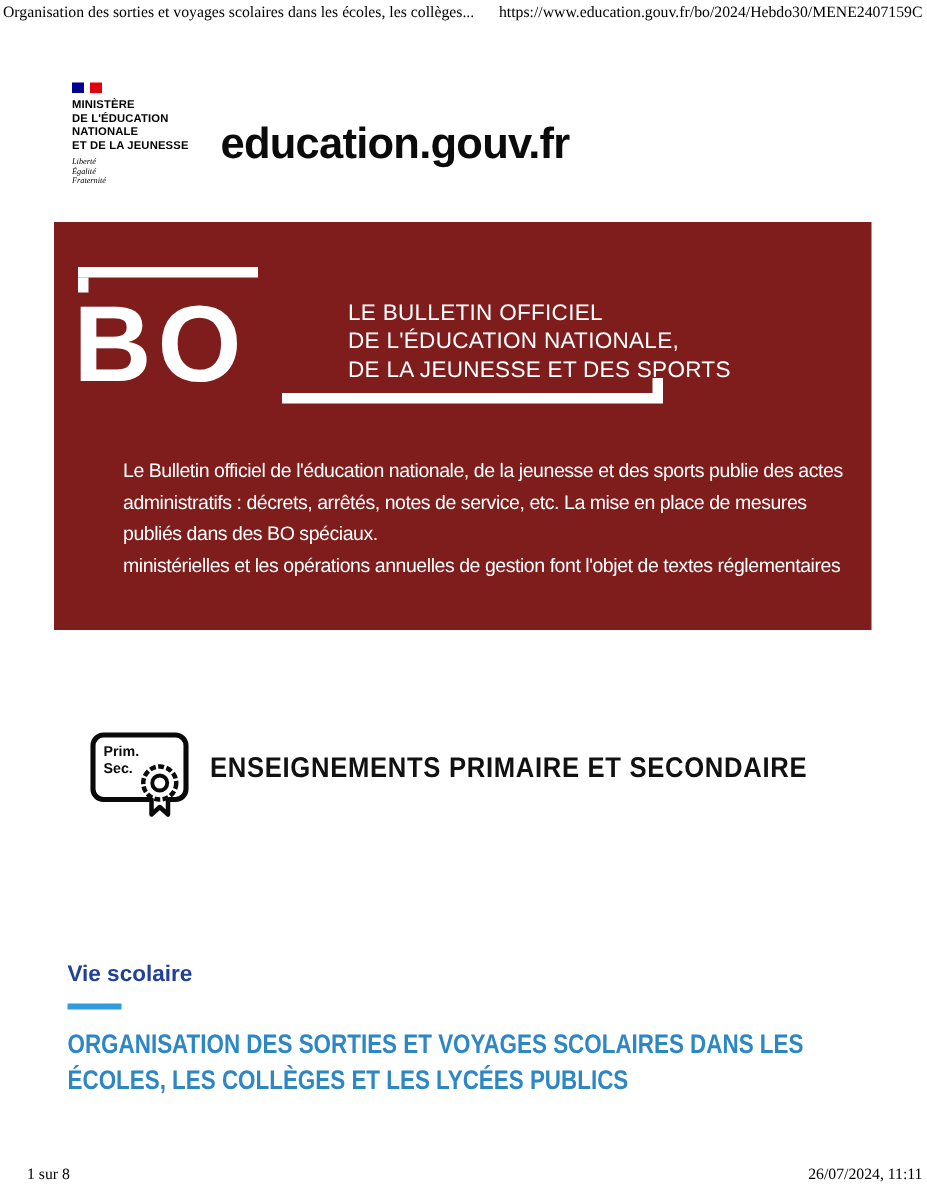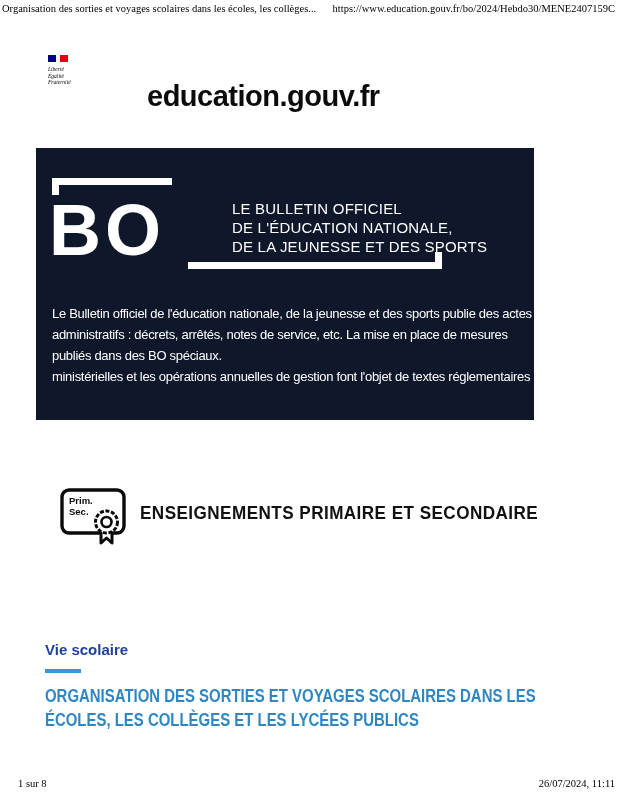--- a/index.html
+++ b/index.html
@@ -36,42 +36,42 @@
     font-size:5.5px; line-height:6.5px; white-space:nowrap;
   }
   .site-title {
     position:absolute; left:147px; top:80px;
     font-size:29px; font-weight:bold; letter-spacing:-0.5px; color:#0b0b0b;
     white-space:nowrap;
   }
 
   
   .banner {
-    position:absolute; left:36px; top:148px; width:498px; height:272px;
-    background:#0f172a;
+    position:absolute; left:36px; top:148px; width:545px; height:272px;
+    background:#7f1d1d;
   }
   .banner .bar { position:absolute; background:#ffffff; }
   .bo-topbar       { left:16px;  top:30px;  width:120px; height:7px; }
   .bo-topbar-tick  { left:16px;  top:37px;  width:7px;   height:10px; }
   .bo-bottombar    { left:152px; top:114px; width:254px; height:7px; }
   .bo-bottombar-tick{ left:399px; top:104px; width:7px;  height:10px; }
   .bo-letters {
     position:absolute; left:13px; top:46px;
     font-size:72px; line-height:1; font-weight:bold; letter-spacing:4px;
     color:#ffffff; white-space:nowrap;
   }
   .bo-tagline { position:absolute; left:152px; top:51px; }
   .bo-tagline div {
     font-size:15px; line-height:19px; letter-spacing:0.2px;
     color:#ffffff; white-space:nowrap;margin-left:44px;
   }
   .banner-desc { position:absolute; left:16px; top:155px; }
   .banner-desc div {
     font-size:13px; line-height:21px; letter-spacing:-0.3px;
-    color:#ffffff; white-space:nowrap;
+    color:#ffffff; white-space:nowrap;margin-left:30px;
   }
 
   
   .cert-icon { position:absolute; left:59px; top:486px; }
   .section-title {
     position:absolute; left:140px; top:502px;
     font-size:19px; font-weight:bold; letter-spacing:0.5px; color:#111;
     transform:scaleX(0.9); transform-origin:left top; white-space:nowrap;
   }
 
@@ -96,20 +96,26 @@
 <div class="page">
 
   <div class="print-meta ph-title">Organisation des sorties et voyages scolaires dans les écoles, les collèges...</div>
   <div class="print-meta ph-url">https://www.education.gouv.fr/bo/2024/Hebdo30/MENE2407159C</div>
 
   <div class="ministry">
     <div class="flag">
       <span class="b"></span>
       <span class="w"></span>
       <span class="r"></span>
+    </div>
+    <div class="ministry-lines">
+      <div>MINISTÈRE</div>
+      <div>DE L'ÉDUCATION</div>
+      <div>NATIONALE</div>
+      <div>ET DE LA JEUNESSE</div>
     </div>
     <div class="motto">
       <div>Liberté</div>
       <div>Égalité</div>
       <div>Fraternité</div>
     </div>
   </div>
 
   <div class="site-title">education.gouv.fr</div>
 

